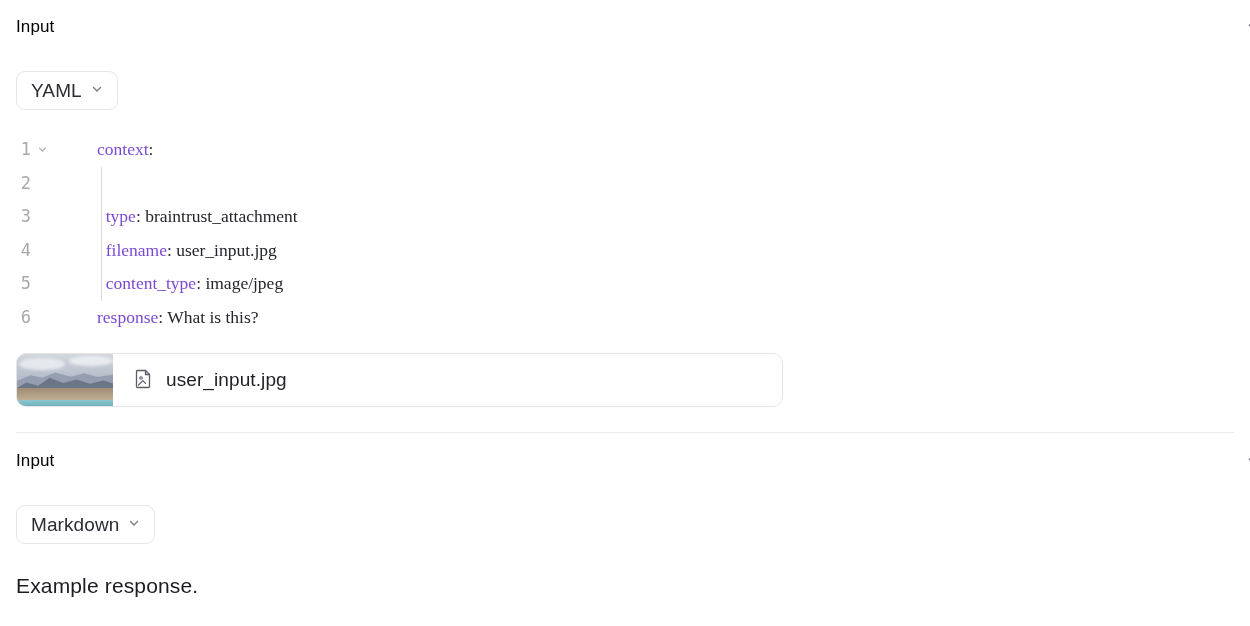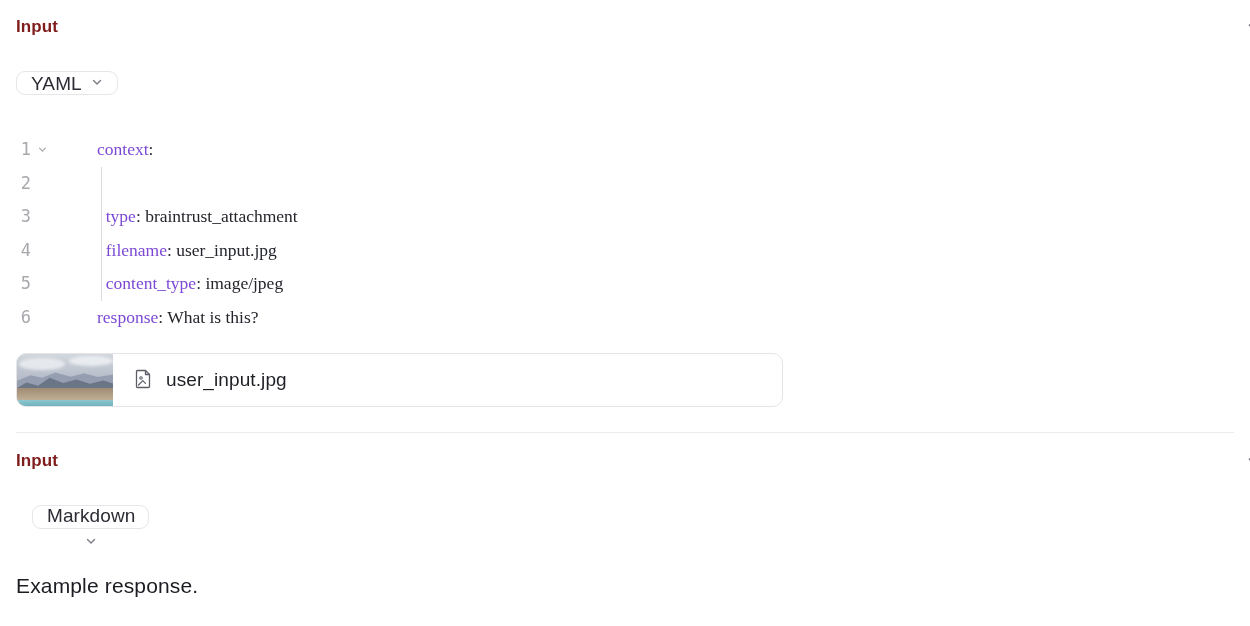--- a/index.html
+++ b/index.html
@@ -20,40 +20,40 @@
   .section-header {
     display: flex;
     align-items: center;
     justify-content: space-between;
     padding: 0 16px;
     height: 28px;
   }
   .section-title {
     font-size: 17px;
     line-height: 28px;
-    font-weight: 700;
-    color: #7f1d1d;
+    font-weight: 400;
+    color: #000000;
     letter-spacing: 0.1px;
   }
   .chevron-btn {
     width: 24px;
     height: 24px;
     display: flex;
     align-items: center;
     justify-content: center;
     cursor: pointer;
   }
   .chevron-btn svg { display: block; }
 
   
   .format-select {
     display: inline-flex;
     align-items: center;
     gap: 8px;
-    height: 24px;
+    height: 39px;
     padding: 0 13px 0 14px;
     border: 1px solid #e6e6e9;
     border-radius: 9px;
     background: #ffffff;
     box-sizing: border-box;
     cursor: pointer;
   }
   .format-select-label {
     font-size: 19px;
     color: #2b2c34;
@@ -294,21 +294,21 @@
 
 <div class="section-header" style="position:absolute; left:0; top:447px; width:1250px;">
   <span class="section-title">Input</span>
   <span class="chevron-btn">
     <svg width="18" height="18" viewBox="0 0 18 18" fill="none" aria-hidden="true">
       <path d="M4.5 7 L9 11.5 L13.5 7" stroke="#6b6c76" stroke-width="1.6" stroke-linecap="round" stroke-linejoin="round"></path>
     </svg>
   </span>
 </div>
 
-<div class="format-select" style="position:absolute; left:32px; top:505px;flex-direction:column;">
+<div class="format-select" style="position:absolute; left:16px; top:505px;">
   <span class="format-select-label">Markdown</span>
   <span class="caret">
     <svg width="14" height="14" viewBox="0 0 14 14" fill="none" aria-hidden="true">
       <path d="M3.5 5.5 L7 9 L10.5 5.5" stroke="#7a7b85" stroke-width="1.4" stroke-linecap="round" stroke-linejoin="round"></path>
     </svg>
   </span>
 </div>
 
 <div class="output-text" style="position:absolute; left:16px; top:574px;">Example response.</div>
 

